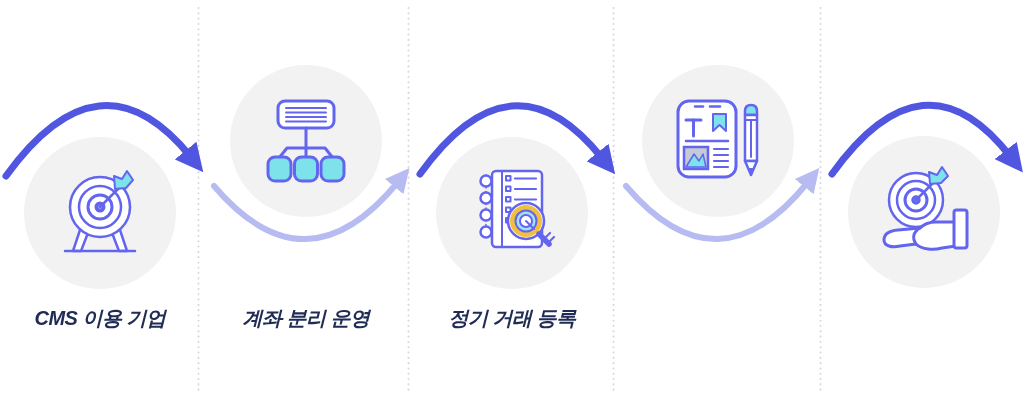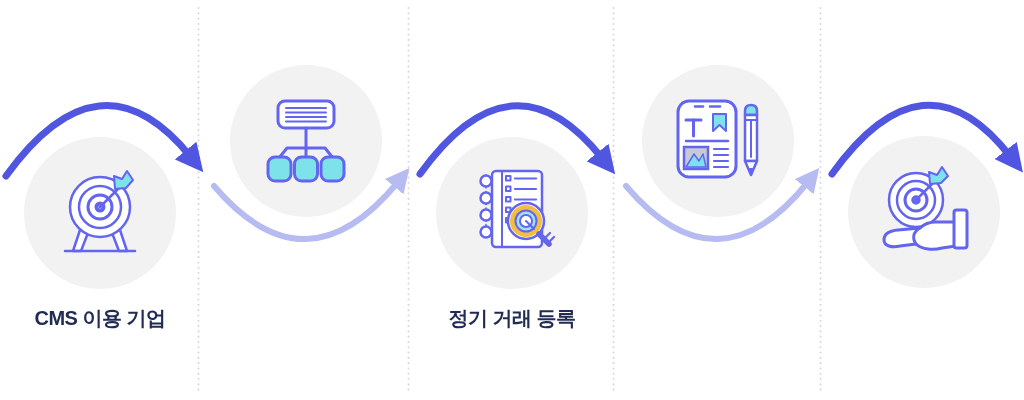--- a/index.html
+++ b/index.html
@@ -3,20 +3,21 @@
 <meta charset="utf-8">
 <style>
   * { margin:0; padding:0; box-sizing:border-box; }
   html,body { background:#ffffff; }
   .stage {
     position:relative;
     width:1024px; height:400px;
     background:#ffffff;
     overflow:hidden;
     font-family:"Liberation Sans","DejaVu Sans",sans-serif;
+    font-style:italic;
   }
   .stage svg { position:absolute; left:0; top:0; }
 
   
   .wave-d { fill:none; stroke:var(--c-accent,#5156e0); stroke-width:7; stroke-linecap:round; }
   .wave-l { fill:none; stroke:var(--c-accent_light,#b6bcf1); stroke-width:6; stroke-linecap:round; }
   .ah-d { fill:var(--c-accent,#5156e0); }
   .ah-l { fill:var(--c-accent_light,#b6bcf1); }
 
   
@@ -162,14 +163,15 @@
       <circle class="si-f" stroke-width="3.5" cx="40" cy="36" r="3"></circle>
       <line class="si" stroke-width="2.5" x1="40" y1="36" x2="58" y2="18"></line>
       <path class="cyf" stroke-width="2" d="M54 20 L53 8 L61 11 L66 3 L72 12 L65 19 Z"></path>
       <path class="si-f" stroke-width="3" d="M86 58 L60 58 C52 58 48 60 44 64 L22 66 C10 67 8 72 8 76 C8 82 16 84 24 82 L40 80 C46 86 58 86 66 84 L80 82 C88 80 88 72 88 66 Z"></path>
       <path class="si" stroke-width="3" d="M40 80 C36 74 37 68 44 64"></path>
       <rect class="si-f" stroke-width="3" x="78" y="46" width="13" height="38" rx="2.5"></rect>
     </g>
   </svg>
 
   <div class="step-label" style="left:0px">CMS 이용 기업</div>
+  <div class="step-label" style="left:206px">계좌 분리 운영</div>
   <div class="step-label" style="left:412px">정기 거래 등록</div>
 </div>
 
 </body></html>

